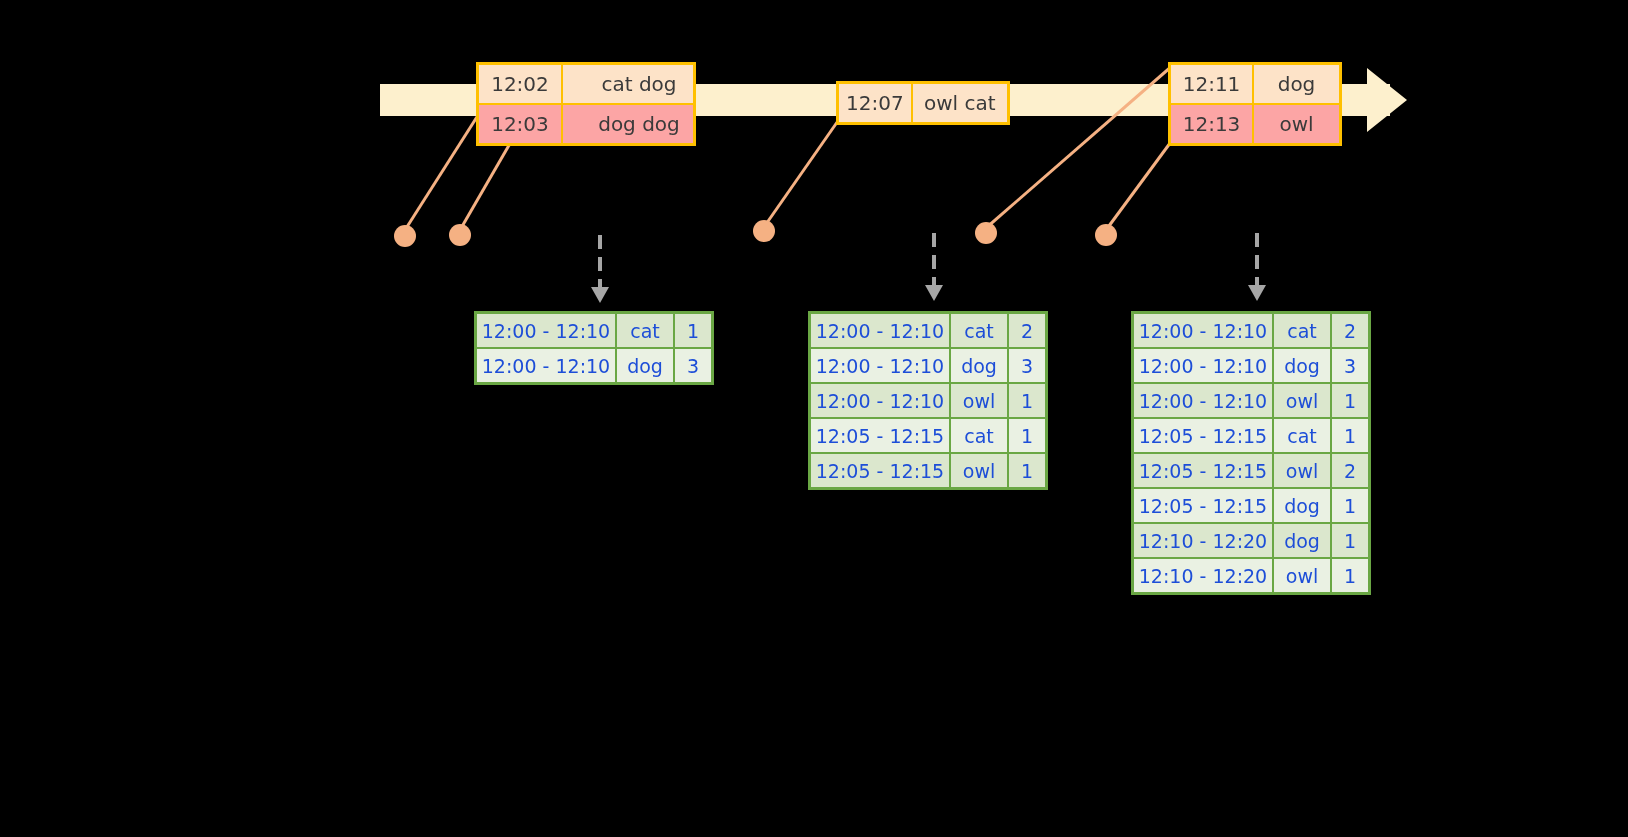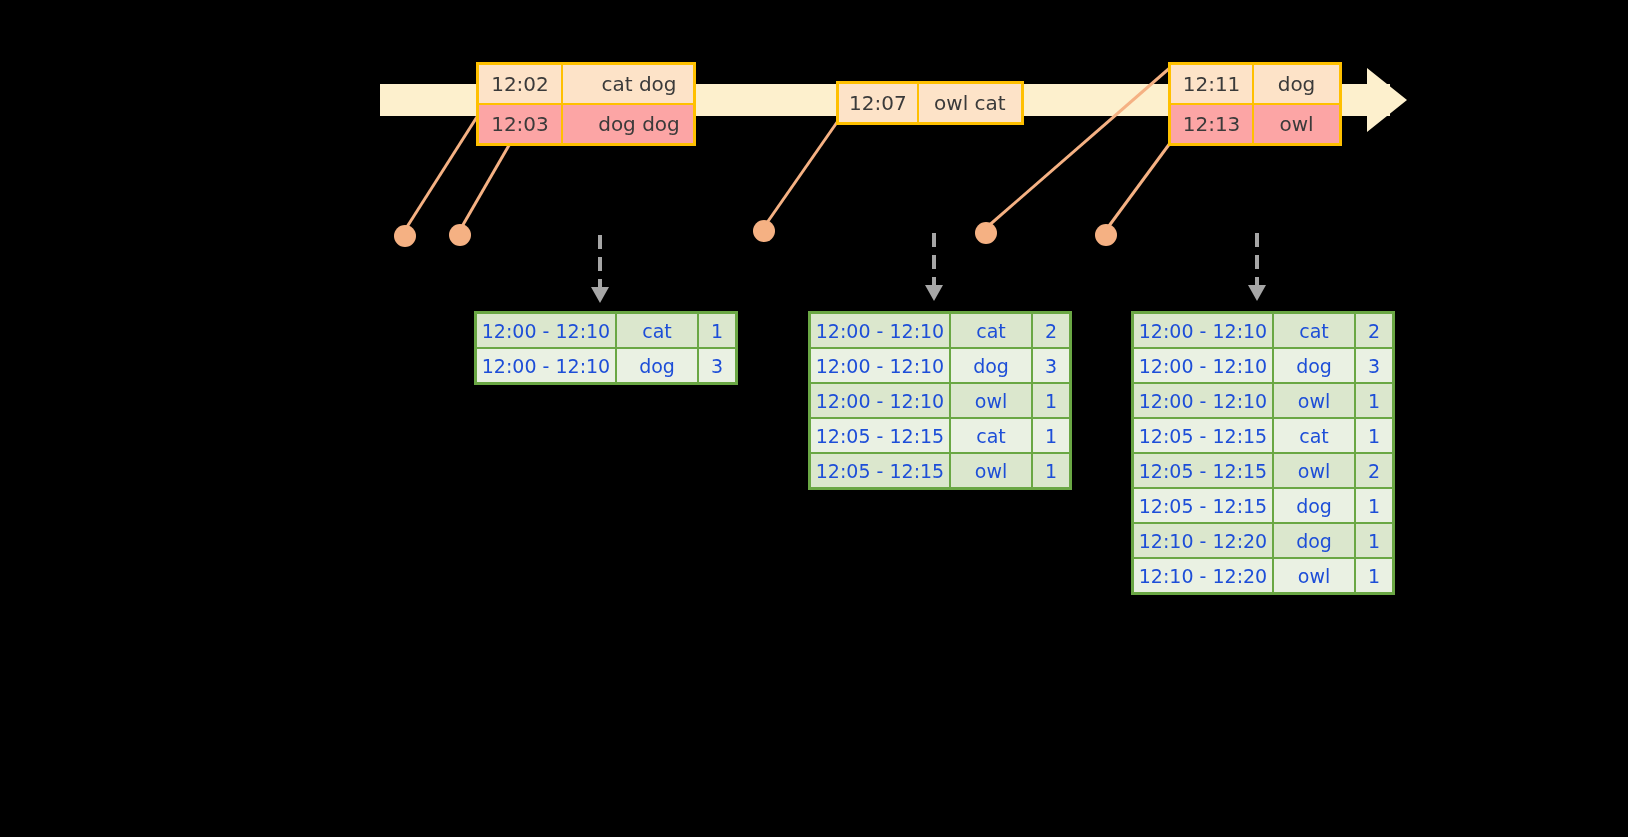--- a/index.html
+++ b/index.html
@@ -67,21 +67,21 @@
   }
   .event-row.shade-a .event-cell { background: #fde3c8; }
   .event-row.shade-b .event-cell { background: #fca5a5; }
 
   .ev-time { width: 82px; }
   .ev-words { flex: 1 1 auto; }
 
   #event-box-0 { left: 476px; top: 62px; width: 220px; }
   #event-box-0 .ev-words { width: 108px; padding-left: 22px; }
 
-  #event-box-1 { left: 836px; top: 81px; width: 188px; }
+  #event-box-1 { left: 836px; top: 81px; width: 174px; }
   #event-box-1 .ev-words { width: 108px; }
 
   #event-box-2 { left: 1168px; top: 62px; width: 174px; }
   #event-box-2 .ev-words { width: 86px; }
 
   
   .dot {
     position: absolute;
     width: 22px;
     height: 22px;
@@ -146,21 +146,21 @@
     justify-content: center;
     font-size: 19px;
     color: #1d4ed8;
     box-sizing: border-box;
     white-space: nowrap;
   }
   .res-row.shade-a .res-cell { background: #dbe7cd; }
   .res-row.shade-b .res-cell { background: #eaf1e3; }
 
   .res-window { width: 138px; }
-  .res-word   { width: 80px; }
+  .res-word   { width: 56px; }
   .res-count  { width: 36px; }
 
   #result-table-0 { left: 474px; top: 311px; }
   #result-table-1 { left: 808px; top: 311px; }
   #result-table-2 { left: 1131px; top: 311px; }
 </style>
 </head>
 <body>
 
 <div id="stage">

